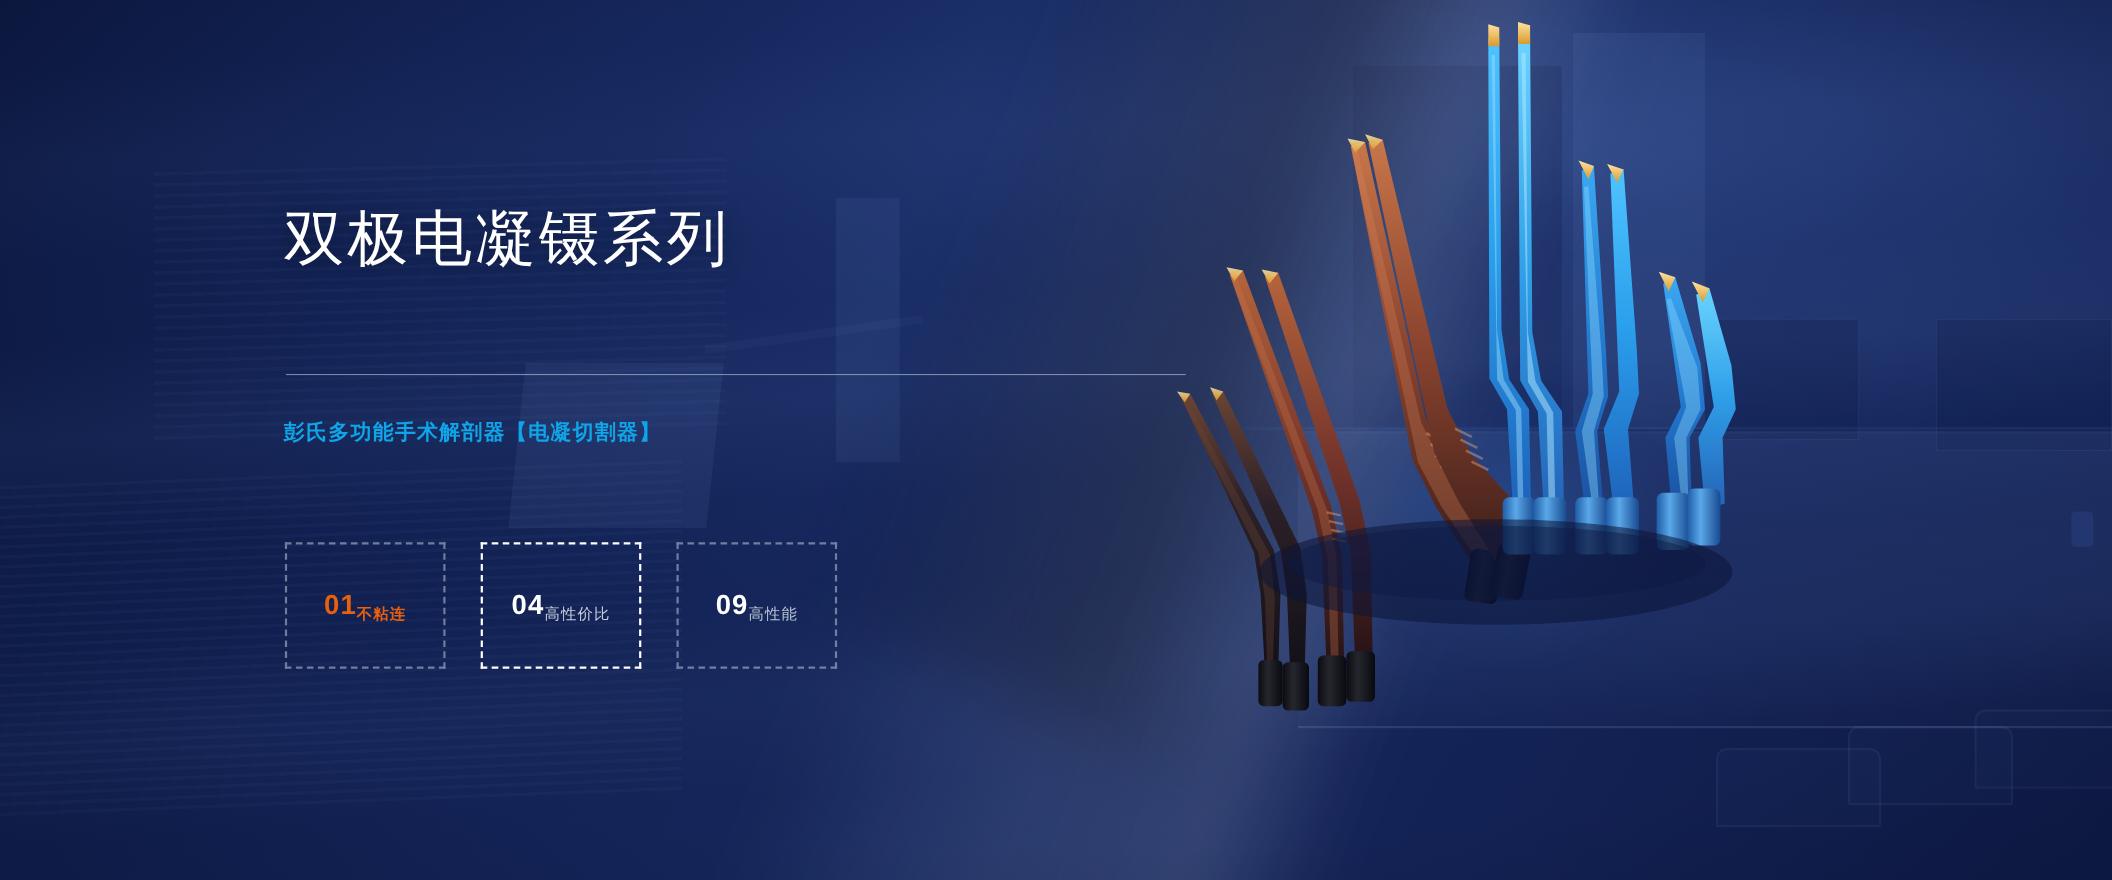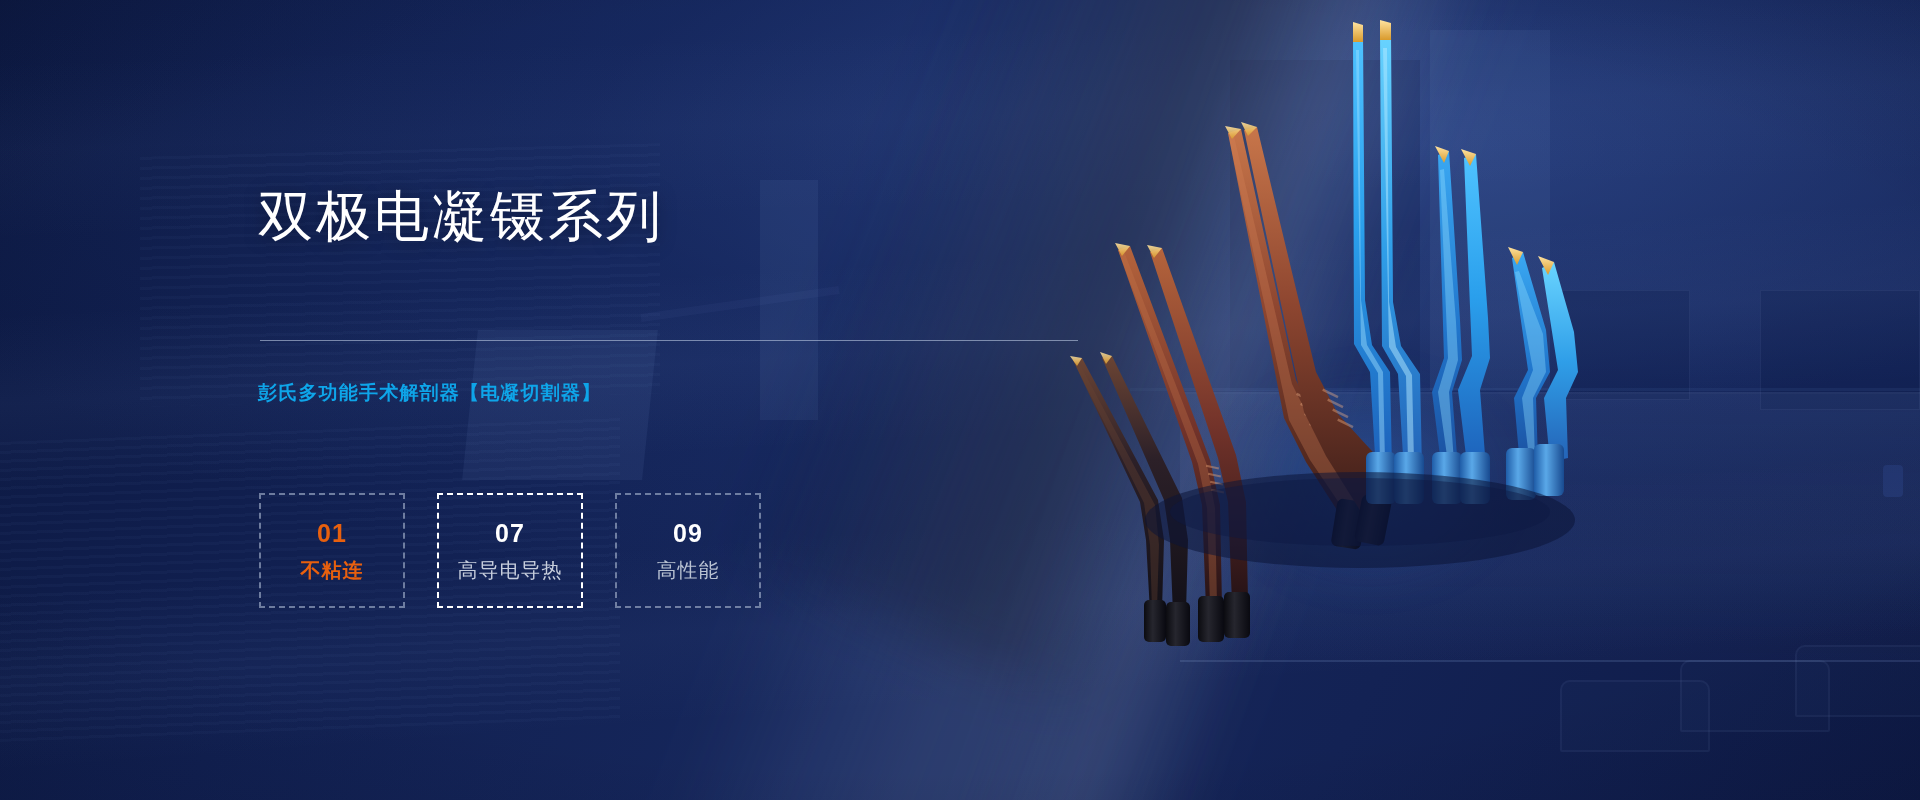--- a/index.html
+++ b/index.html
@@ -135,31 +135,31 @@
     font-size:19px; color:#0ea5e9; font-weight:700;
     letter-spacing:1.2px; white-space:nowrap;
   }
 
   
   .features { position:absolute; left:259px; top:450px; display:flex; }
   .feat {
     width:146px; height:115px;
     margin-right:32px;
     border:2px dashed rgba(176,190,214,0.58);
-    display:flex; flex-direction:column;
+    display:flex; flex-direction:row;
     align-items:center; justify-content:center;
     position:relative;
   }
   .feat .num {
     font-size:25px; font-weight:700; letter-spacing:1px;
     color:#ffffff; line-height:1;
   }
   .feat .lbl {
     margin-top:14px;
-    font-size:20px; color:#b9c2d2; letter-spacing:1px; line-height:1;
+    font-size:14px; color:#b9c2d2; letter-spacing:1px; line-height:1;
   }
   
   .feat.accent .num { color:#e8600e; }
   .feat.accent .lbl { color:#e8600e; font-weight:700; }
   
   .feat.bright { border-color:#ffffff; }
   .feat.bright .num { color:#ffffff; }
   .feat.bright .lbl { color:#c6cddc; }
 
   
@@ -220,22 +220,22 @@
     <div class="subtitle">彭氏多功能手术解剖器【电凝切割器】</div>
 
     <div class="features">
 
       <div class="feat accent">
         <div class="num">01</div>
         <div class="lbl">不粘连</div>
       </div>
 
       <div class="feat bright">
-        <div class="num">07</div>
-        <div class="lbl">高导电导热</div>
+        <div class="num">04</div>
+        <div class="lbl">高性价比</div>
       </div>
 
       <div class="feat">
         <div class="num">09</div>
         <div class="lbl">高性能</div>
       </div>
 
 
     </div>
   </div>

